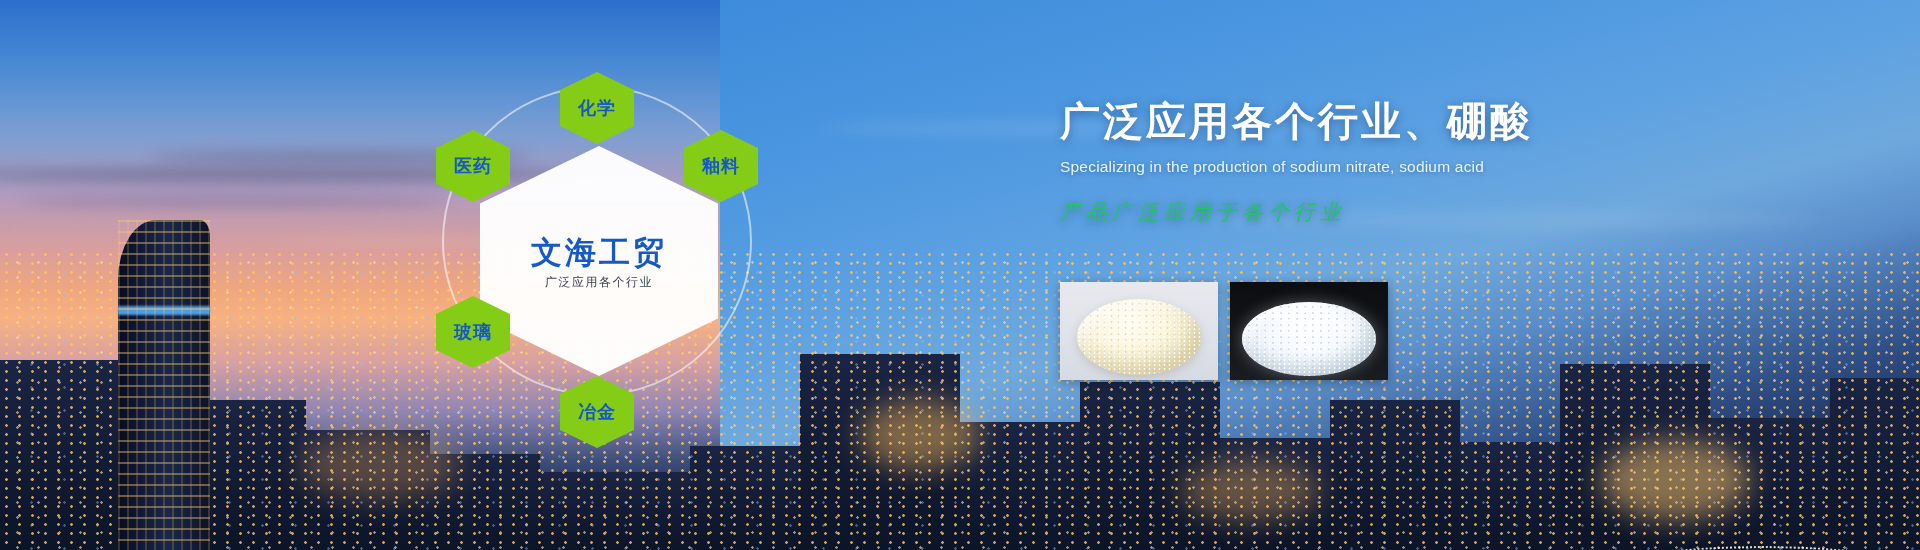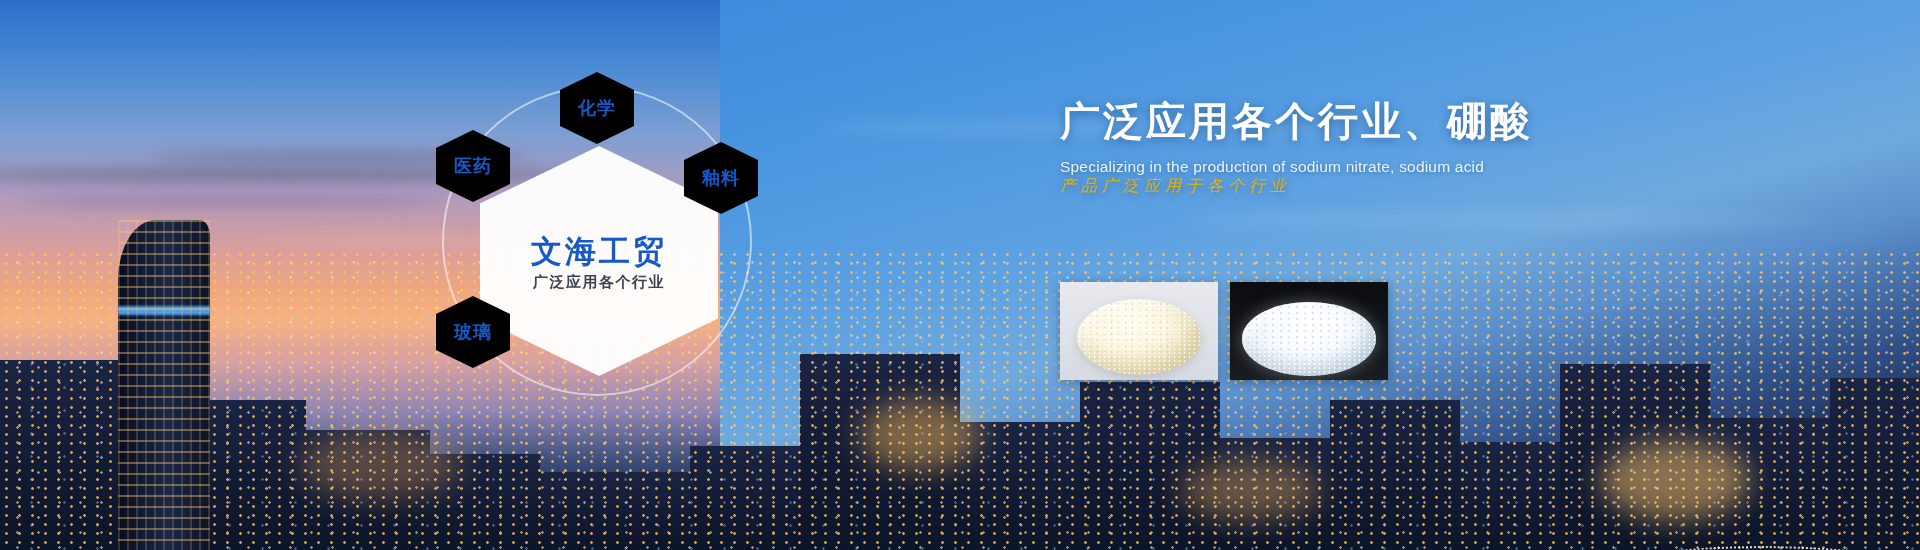--- a/index.html
+++ b/index.html
@@ -125,50 +125,50 @@
   .graphic { position:absolute; left:432px; top:38px; width:330px; height:430px; }
 
   .ring {
     position:absolute; left:10px; top:48px; width:310px; height:310px;
     border:2px solid rgba(255,255,255,.55); border-radius:50%;
   }
 
   .hex {
     position:absolute;
     display:flex; align-items:center; justify-content:center;
-    background:#000000;
+    background:#84cc16;
     clip-path:polygon(50% 0%,100% 25%,100% 75%,50% 100%,0% 75%,0% 25%);
     box-shadow:0 0 18px rgba(255,255,255,.25);
   }
   .hex span{
     color:#1558c8; font-weight:bold; letter-spacing:1px;
     font-family:"DejaVu Sans","Liberation Sans",sans-serif;
   }
 
   
   .hex-center{
     left:48px; top:108px; width:238px; height:230px;
     flex-direction:column; 
     background:rgba(255,255,255,.96);
   }
   .hex-center .title{
     font-size:31px; font-weight:bold; color:#1558c8; letter-spacing:3px;
     font-family:"DejaVu Sans","Liberation Sans",sans-serif;
   }
   .hex-center .sub{
-    font-size:15px; color:#3b4250; letter-spacing:1.5px; font-weight:bold;
+    font-size:12px; color:#3b4250; letter-spacing:1.5px; font-weight:normal;
     font-family:"DejaVu Sans","Liberation Sans",sans-serif;
   }
 
   
   .hex-sat{ width:74px; height:72px; }
   .hex-sat span{ font-size:18px; }
 
   .hex-top   { left:128px; top:34px; }
-  .hex-tr    { left:252px; top:104px; }
+  .hex-tr    { left:252px; top:92px; }
   .hex-br    { left:252px; top:258px; }
   .hex-bot   { left:128px; top:338px; }
   .hex-bl    { left:4px;   top:258px; }
   .hex-tl    { left:4px;   top:92px; }
 
   
   .copy { position:absolute; left:1060px; top:98px; width:680px; }
 
   .headline{
     color:#ffffff; font-size:40px; font-weight:bold; letter-spacing:3px;
@@ -178,21 +178,22 @@
     white-space:nowrap;
   }
   .subline{
     margin-top:14px;
     color:#eaf3ff; font-size:15.5px; letter-spacing:.2px;
     text-shadow:0 1px 5px rgba(10,40,90,.4);
     font-family:"Liberation Sans","DejaVu Sans",sans-serif;
     white-space:nowrap;
   }
   .tagline{
-    color:#eab308; font-size:16px; letter-spacing:5px;
+    margin-top:22px;
+    color:#22c55e; font-size:21px; letter-spacing:5px;
     font-style:italic; font-family:"DejaVu Serif","Liberation Serif",serif;
     text-shadow:0 2px 8px rgba(10,40,90,.45);
     white-space:nowrap;
   }
 
   
   .photos{ position:absolute; left:1060px; top:282px; display:flex; gap:12px; }
 
   .photo{ width:158px; height:98px; position:relative; overflow:hidden;
           box-shadow:0 2px 10px rgba(0,0,0,.3); }
@@ -306,20 +307,23 @@
       <div class="title">文海工贸</div>
       <div class="sub">广泛应用各个行业</div>
     </div>
 
     <div class="hex hex-sat hex-top">
       <span>化学</span>
     </div>
     <div class="hex hex-sat hex-tr">
       <span>釉料</span>
     </div>
+    <div class="hex hex-sat hex-bot">
+      <span>冶金</span>
+    </div>
     <div class="hex hex-sat hex-bl">
       <span>玻璃</span>
     </div>
     <div class="hex hex-sat hex-tl">
       <span>医药</span>
     </div>
   </div>
 
   <div class="copy">
     <div class="headline">广泛应用各个行业、硼酸</div>

